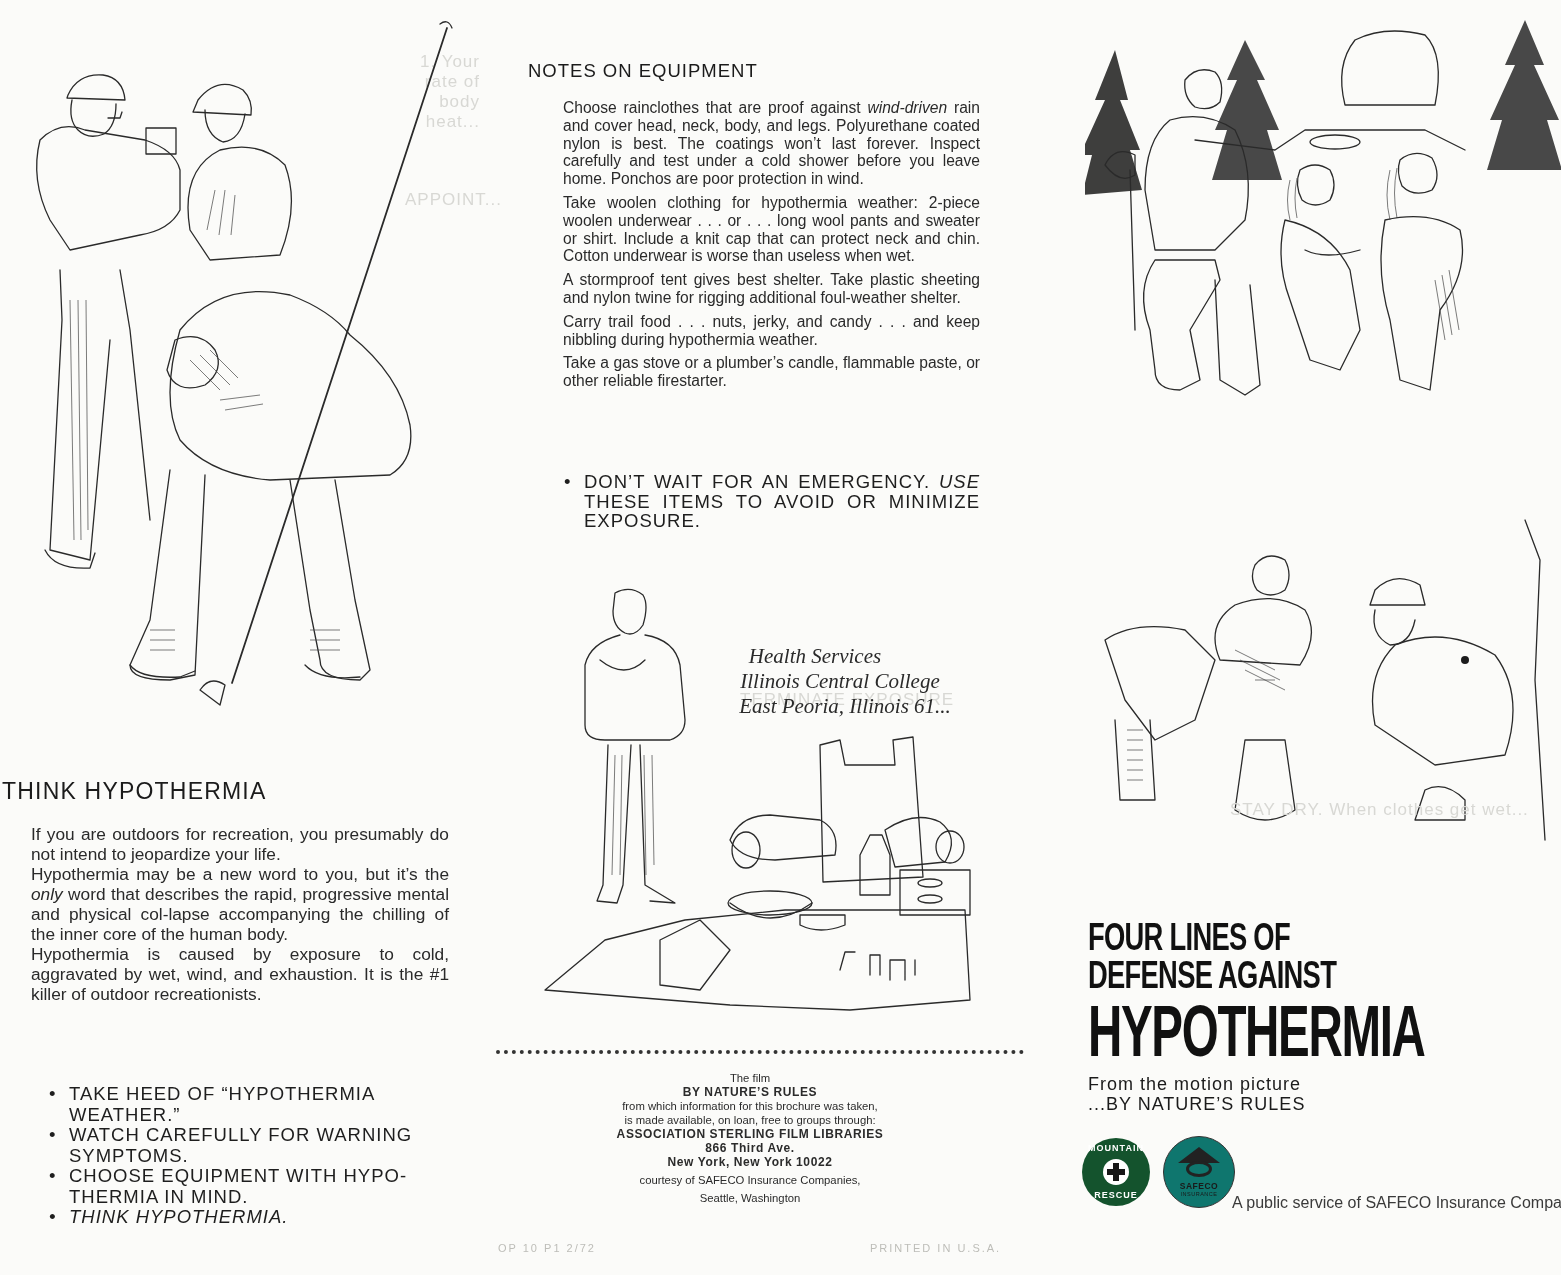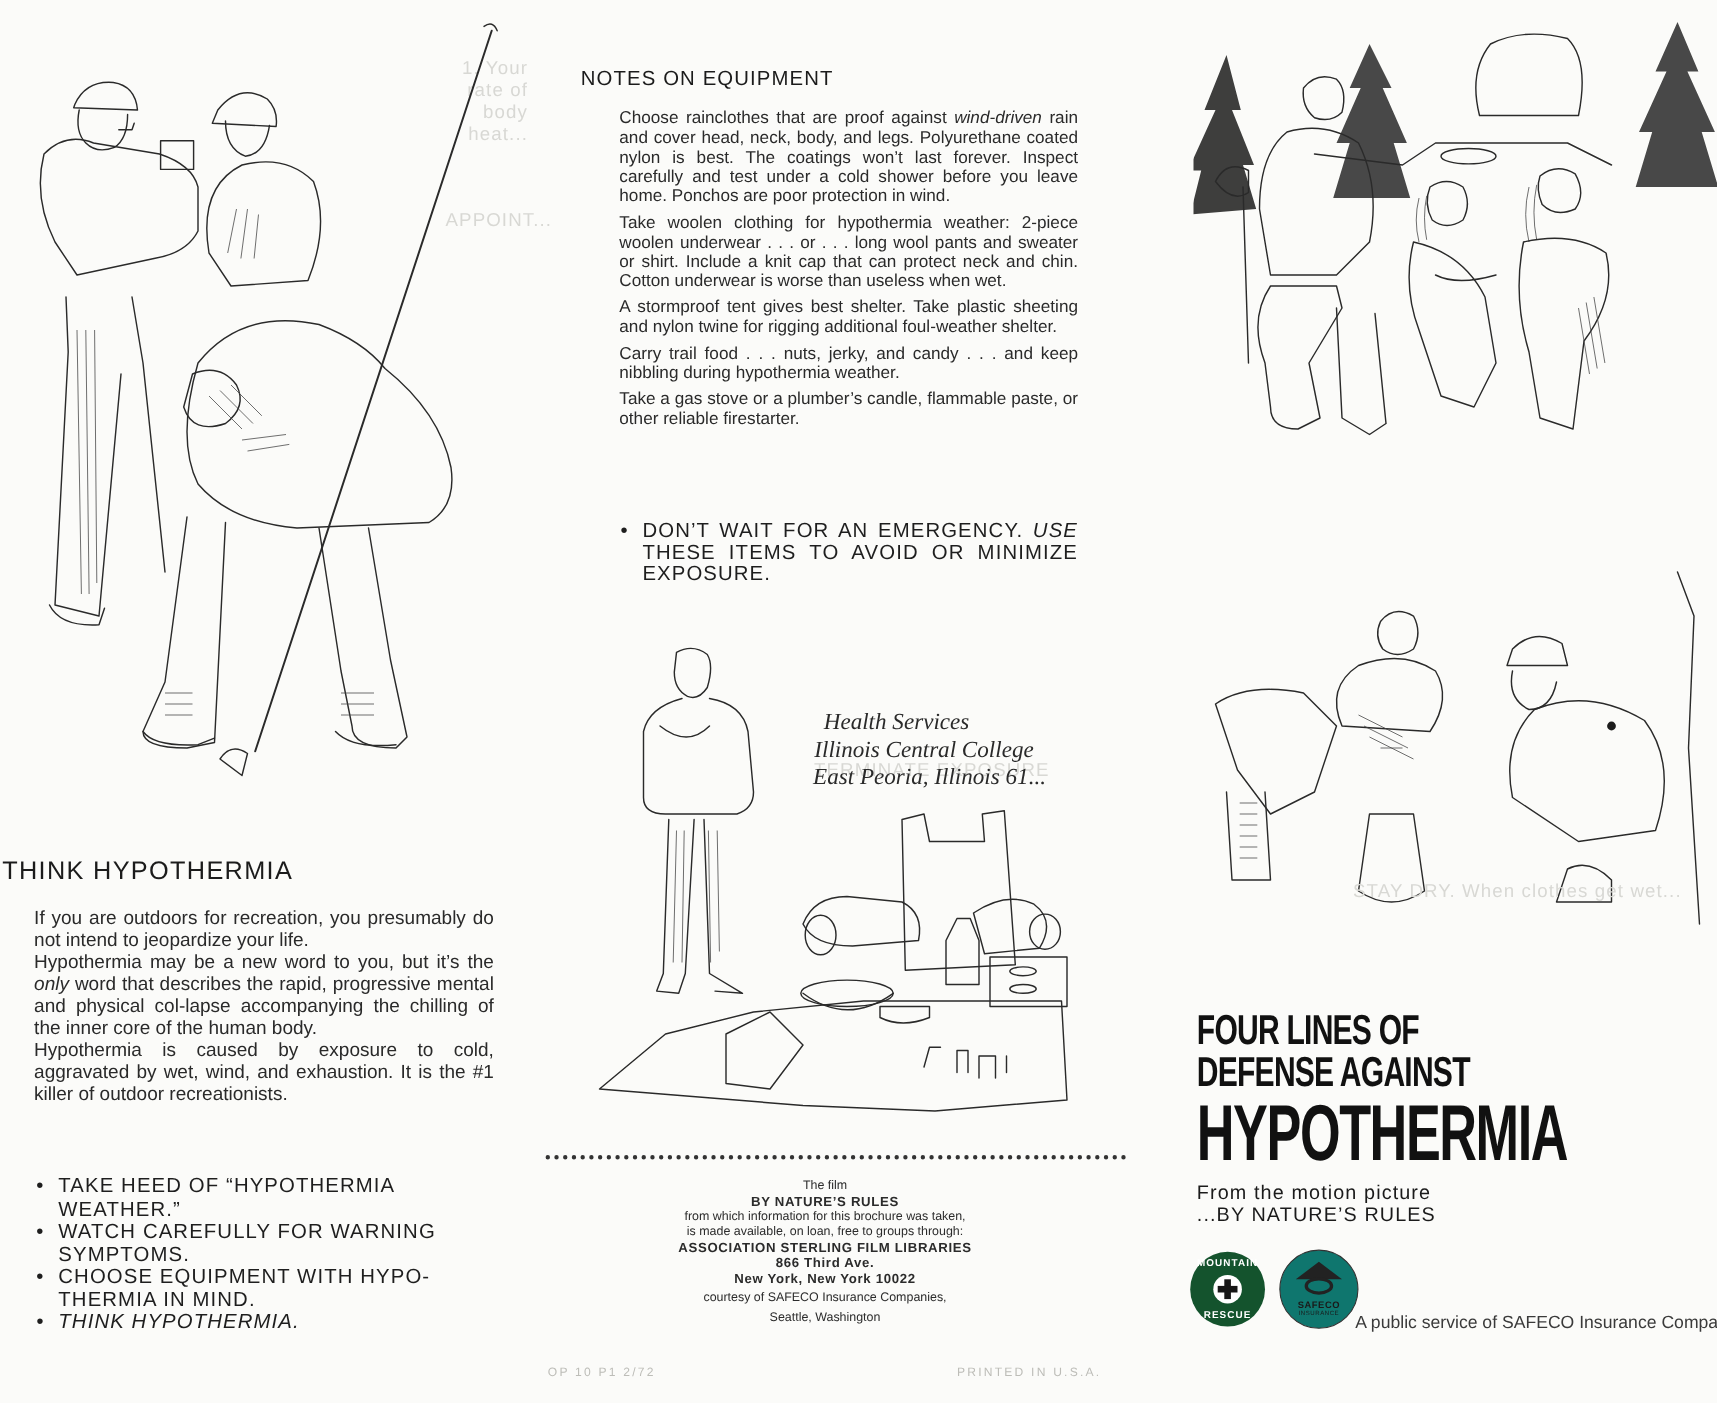--- a/index.html
+++ b/index.html
@@ -13,21 +13,21 @@
   .panel-mid { left: 490px; width: 560px; }
   .panel-right { left: 1070px; width: 491px; }
 
   .illus { position: absolute; }
   .ghost { position: absolute; color: #d8d8d4; font-size: 17px; letter-spacing: 1px; line-height: 20px; text-align: right; }
 
   
   .think-title { position: absolute; left: 2px; top: 778px; font-size: 23px; letter-spacing: 1.2px; color: #1b1b1b; }
   .think-body { position: absolute; left: 31px; top: 824px; width: 418px; font-size: 17.3px; line-height: 20px; color: #2a2a2a; text-align: justify; }
   .think-body p { margin: 0; }
-  .bullets { position: absolute; left: 31px; top: 1068px; width: 420px; margin: 0; padding: 0; list-style: none; font-size: 18.5px; line-height: 20.5px; letter-spacing: 1px; color: #1e1e1e; }
+  .bullets { position: absolute; left: 31px; top: 1068px; width: 420px; margin: 16px; padding: 0; list-style: none; font-size: 18.5px; line-height: 20.5px; letter-spacing: 1px; color: #1e1e1e; }
   .bullets li { position: relative; padding-left: 22px; }
   .bullets li::before { content: "•"; position: absolute; left: 2px; top: 0; }
   .bullets .it { font-style: italic; }
 
   
   .equip-title { position: absolute; left: 38px; top: 60px; font-size: 18.5px; letter-spacing: 1px; color: #1b1b1b; }
   .equip-body { position: absolute; left: 73px; top: 99px; width: 417px; font-size: 15.6px; line-height: 17.8px; color: #2a2a2a; text-align: justify; }
   .equip-body p { margin: 0 0 6px 0; }
   .equip-body em { font-style: italic; }
   .equip-callout { position: absolute; left: 74px; top: 472px; width: 416px; font-size: 18.5px; line-height: 19.5px; letter-spacing: 1px; color: #1e1e1e; text-align: justify; }

